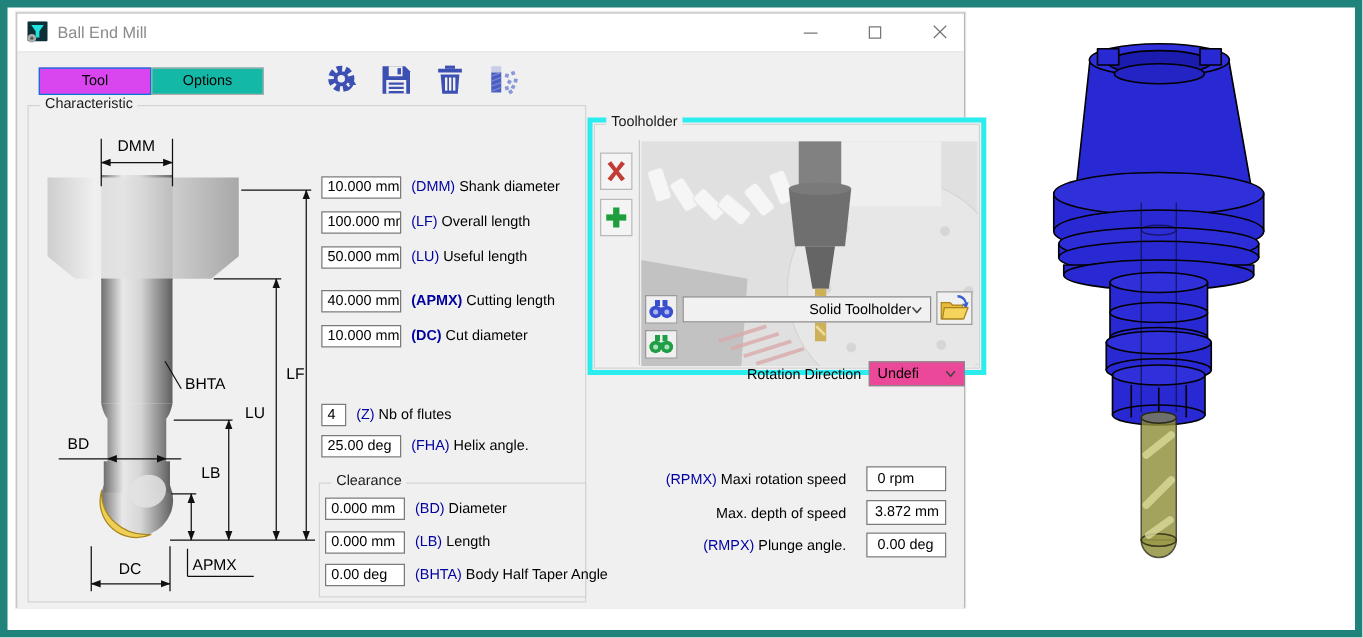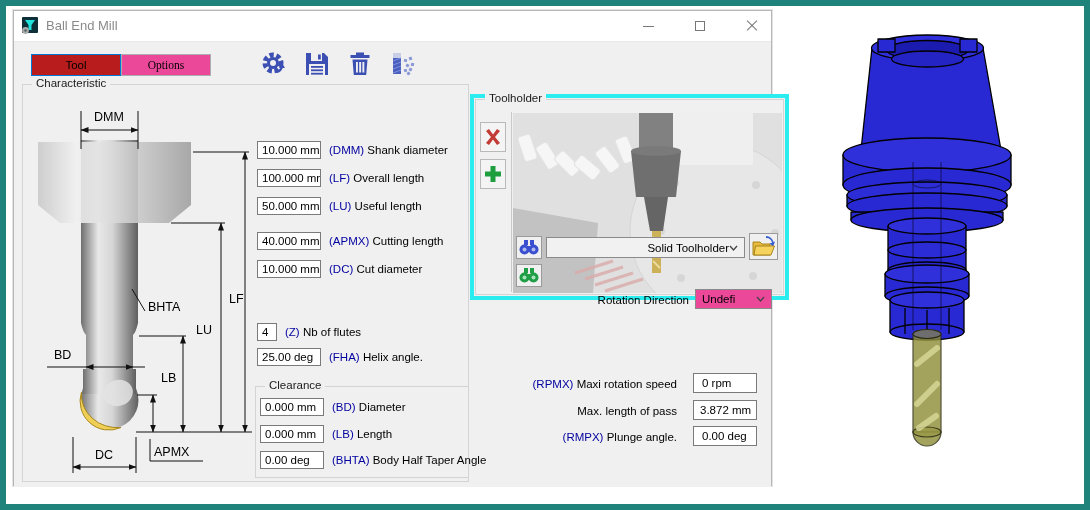--- a/index.html
+++ b/index.html
@@ -20,37 +20,37 @@
   .glyph-min{width:11px;height:0;border-top:1px solid #777;}
   .glyph-max{width:10px;height:10px;border:1px solid #777;}
   .glyph-close{position:relative;width:12px;height:12px;}
   .glyph-close:before,.glyph-close:after{content:"";position:absolute;left:-1px;top:5px;width:14px;height:1px;background:#777;}
   .glyph-close:before{transform:rotate(45deg);}  .glyph-close:after{transform:rotate(-45deg);}
 
   .dlgbody{left:0;top:30px;width:100%;height:446px;background:#f0f0f0;border-top:1px solid #e8e8e8;}
 
   
   .tab{top:12px;width:90px;height:22px;font-size:11.5px;display:flex;align-items:center;justify-content:center;}
-  .tab-sel{left:17px;background:#b91c1c;border:1px solid #0078d7;}
-  .tab-un{left:107px;background:#ec4899;border:1px solid #adadad;font-family:Liberation Serif, serif;}
+  .tab-sel{left:17px;background:#d946ef;border:1px solid #0078d7;}
+  .tab-un{left:107px;background:#14b8a6;border:1px solid #adadad;}
 
   
   .tbar{left:246px;top:8px;display:flex;gap:15px;}
   .tbtn{width:28px;height:28px;display:flex;align-items:center;justify-content:center;}
 
   
   .group{border:1px solid #d4d4d4;background:transparent;}
   .legend{position:absolute;top:-8px;left:9px;background:#f0f0f0;padding:0 4px;font-size:11.5px;color:#1a1a1a;}
 
   
   .fbox{background:#fff;border:1px solid #7a7a7a;height:18px;font-size:11.5px;line-height:16px;
         padding-left:4px;white-space:nowrap;overflow:hidden;color:#000;}
   .flabel{font-size:11.5px;color:#000;white-space:nowrap;line-height:18px;}
   .code{color:#0000A0;}
-  .code.b{font-weight:normal;}
+  .code.b{font-weight:bold;}
 
   
   .th-wrap{left:456px;top:52px;width:319px;height:206px;border:4px solid #2BEDEF;background:#f0f0f0;}
   .th-group{position:absolute;inset:1px;border:1px solid #d4d4d4;}
   .sqbtn{width:26px;height:30px;background:#f4f4f4;border:1px solid #b9b9b9;
          display:flex;align-items:center;justify-content:center;}
   .smbtn{width:26px;height:23px;background:#f0f0f0;border:1px solid #9a9a9a;
          display:flex;align-items:center;justify-content:center;}
   .dd{background:#f1f1f1;border:1px solid #8a8a8a;height:21px;font-size:11.5px;
       display:flex;align-items:center;padding:0 6px;color:#000;}
@@ -357,21 +357,21 @@
           <polyline points="1,1 4.5,5 8,1" fill="none" stroke="#444" stroke-width="1.3"></polyline>
         </svg>
       </div>
 
       <div class="abs rlabel" style="left:487px;top:333px;width:176px;">
         <span class="code">(RPMX)</span> <span>Maxi rotation speed</span>
       </div>
       <div class="abs fbox" style="left:679px;top:331px;width:64px;height:20px;line-height:18px;padding-left:8px;">0 rpm</div>
 
       <div class="abs rlabel" style="left:487px;top:360px;width:176px;">
-        <span>Max. length of pass</span>
+        <span>Max. depth of speed</span>
       </div>
       <div class="abs fbox" style="left:679px;top:358px;width:64px;height:20px;line-height:18px;padding-left:6px;">3.872 mm</div>
 
       <div class="abs rlabel" style="left:487px;top:386px;width:176px;">
         <span class="code">(RMPX)</span> <span>Plunge angle.</span>
       </div>
       <div class="abs fbox" style="left:679px;top:384px;width:64px;height:20px;line-height:18px;padding-left:8px;">0.00 deg</div>
 
     </div>
   </div>

